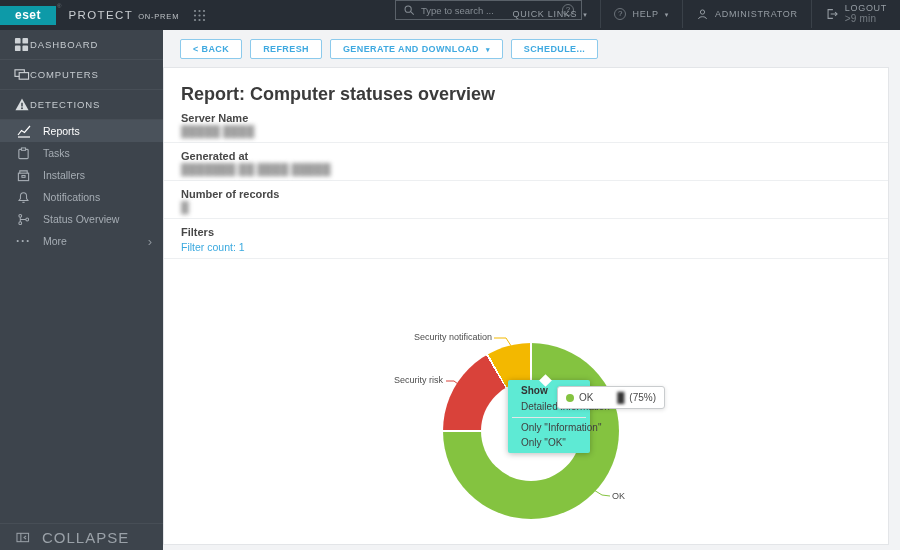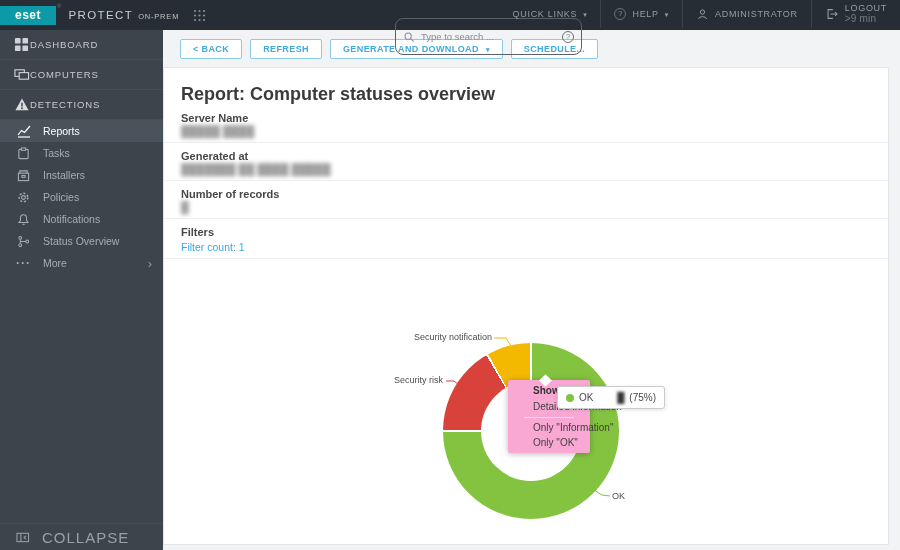--- a/index.html
+++ b/index.html
@@ -11,22 +11,22 @@
   
   #topbar { position:absolute; left:0; top:0; width:900px; height:30px;
     background:#272d35; display:flex; align-items:center; z-index:20; }
   .logo-box { width:56px; height:19px; background:#0d9aa8;
     border-radius:0; display:flex; align-items:center; justify-content:center; flex:none; }
   .logo-text { color:#fff; font-weight:bold; font-size:12px; letter-spacing:.5px; }
   .reg-mark { color:#6b7278; font-size:6px; align-self:flex-start; margin:3px 0 0 1px; }
   .product-name { margin-left:7px; font-size:11.5px; color:#c9cdd1; letter-spacing:1.4px; }
   .product-edition { margin-left:5px; margin-top:3px; font-size:7.5px; color:#bcc0c4; letter-spacing:.8px; }
   .apps-grid { margin-left:14px; display:flex; }
-  .search-wrap { position:absolute; left:395px; top:18px; width:187px; height:37px;
-    border:1px solid #5a6169; border-radius:8px; display:flex; align-items:center;
+  .search-wrap { position:absolute; left:395px; top:0; width:187px; height:20px;
+    border:1px solid #5a6169; border-radius:0; display:flex; align-items:center;
     padding:0 7px; gap:6px; }
   .search-input { flex:1; background:transparent; border:none; outline:none;
     color:#b6bcc2; font-size:9.5px; font-family:inherit; min-width:0; }
   .search-input::placeholder { color:#868d94; }
   .circle-q { width:12px; height:12px; border:1px solid #6a7178; border-radius:50%;
     color:#868d94; font-size:8px; line-height:10px; text-align:center; flex:none; }
   .tb-right { position:absolute; right:0; top:0; height:28px; display:flex; align-items:stretch; }
   .tb-item { display:flex; align-items:center; gap:6px; padding:0 13px;
     font-size:9px; letter-spacing:.7px; color:#969da4; cursor:default; }
   .tb-sep { width:1px; background:#3a4149; }
@@ -69,22 +69,22 @@
   
   #chart-layer { position:absolute; inset:0; z-index:4; }
   .donut { position:absolute; left:280px; top:313px; width:176px; height:176px;
     border-radius:50%; cursor:pointer; }
   .donut-hole { position:absolute; left:318px; top:351px; width:100px; height:100px;
     border-radius:50%; background:#fff; }
   svg.lines { position:absolute; left:0; top:0; }
   .chart-label { position:absolute; font-size:9px; color:#4d4d4d; white-space:nowrap; }
   .lbl-right { transform:translateX(-100%); }
   
-  .ctx-menu { position:absolute; left:345px; top:350px; width:82px; background:#f9a8d4;
-    border-radius:2px; box-shadow:0 1px 6px rgba(0,0,0,.28); padding:4px 16px 3px; z-index:5; }
+  .ctx-menu { position:absolute; left:345px; top:350px; width:82px; background:#5eead4;
+    border-radius:2px; box-shadow:0 1px 6px rgba(0,0,0,.28); padding:4px 4px 3px; z-index:5; }
   .ctx-arrow { position:absolute; left:33px; top:-4px; width:9px; height:9px;
     background:#fff; transform:rotate(45deg); }
   .ctx-header { font-size:10px; line-height:12px; font-weight:bold; color:#333;
     padding:1px 9px 2px; }
   .ctx-item { font-size:10px; line-height:12px; color:#404040; padding:2px 9px 1px;
     white-space:nowrap; cursor:pointer; }
   .ctx-sep { height:1px; background:#e4e6e8; margin:2.5px 0; }
   
   .chart-tooltip { position:absolute; left:394px; top:356px; width:108px; height:23px;
     background:#fff; border:1px solid #c9ccce; border-radius:3px;
@@ -228,29 +228,20 @@
           <rect x="1.5" y="4.5" width="11" height="8" fill="none" stroke="#a6adb4" stroke-width="1.2"></rect>
           <path d="M3 4.5 V2 H11 V4.5" fill="none" stroke="#a6adb4" stroke-width="1.2"></path>
           <rect x="5.3" y="7" width="3.4" height="2" fill="none" stroke="#a6adb4" stroke-width="1.1"></rect>
         </svg>
     </span>
     <span>Installers</span>
   </div>
   <div class="nav-sub">
     <span class="icon-c">
       <svg width="13" height="13" viewBox="0 0 14 14">
-          <circle cx="7" cy="7" r="2" fill="none" stroke="#a6adb4" stroke-width="1.2"></circle>
-          <circle cx="7" cy="7" r="4.6" fill="none" stroke="#a6adb4" stroke-width="1.6" stroke-dasharray="2.2 2"></circle>
-        </svg>
-    </span>
-    <span>Policies</span>
-  </div>
-  <div class="nav-sub">
-    <span class="icon-c">
-      <svg width="13" height="13" viewBox="0 0 14 14">
           <path d="M7 1.8 C9.4 1.8 10.3 3.8 10.3 5.6 L10.3 8.2 L11.8 10.2 H2.2 L3.7 8.2 L3.7 5.6 C3.7 3.8 4.6 1.8 7 1.8 Z" fill="none" stroke="#a6adb4" stroke-width="1.1"></path>
           <line x1="5.8" y1="12.2" x2="8.2" y2="12.2" stroke="#a6adb4" stroke-width="1.2"></line>
         </svg>
     </span>
     <span>Notifications</span>
   </div>
   <div class="nav-sub">
     <span class="icon-c">
       <svg width="13" height="13" viewBox="0 0 14 14">
           <circle cx="3.5" cy="3" r="1.5" fill="none" stroke="#a6adb4" stroke-width="1.1"></circle>

